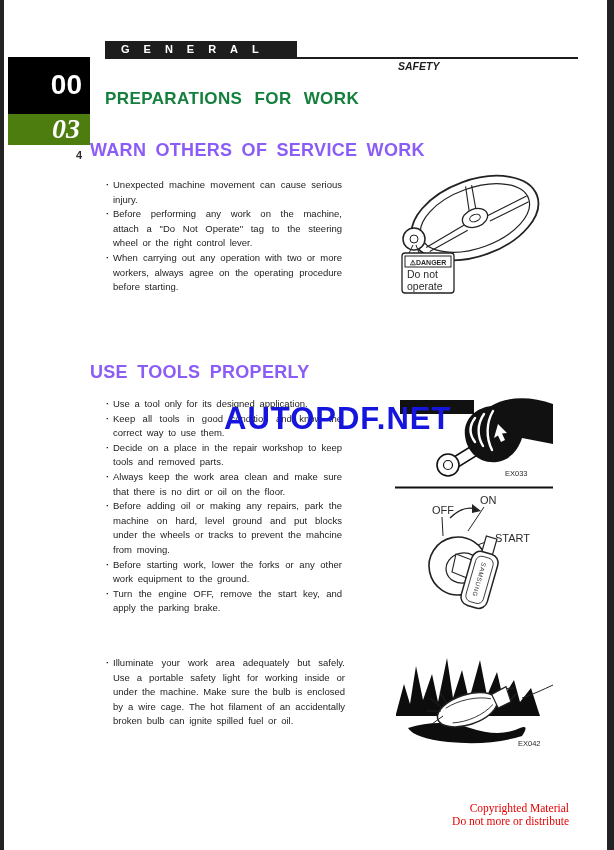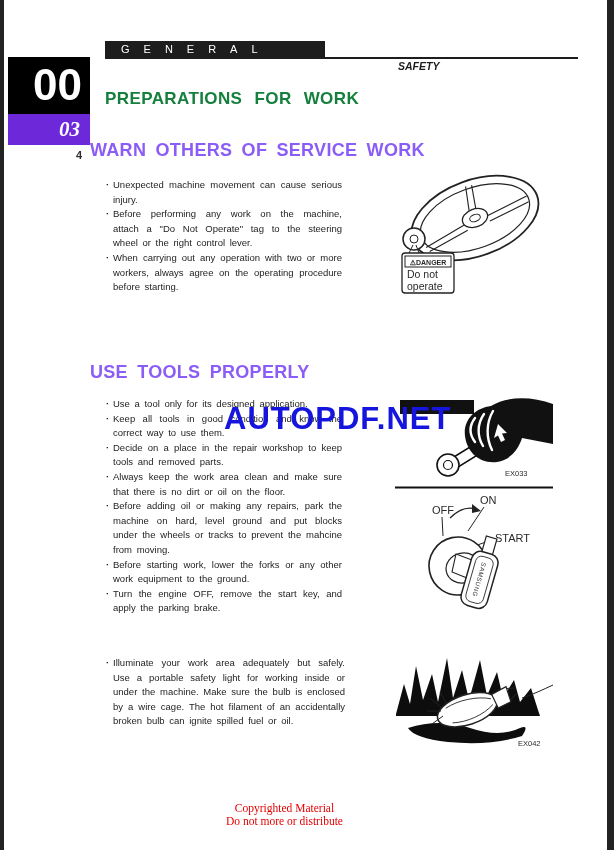--- a/index.html
+++ b/index.html
@@ -6,41 +6,41 @@
   .page {
     position:relative; width:614px; height:850px; background:#ffffff;
     font-family:"Liberation Sans", sans-serif; color:#1c1c1c; overflow:hidden;
   }
   .edge { position:absolute; top:0; height:850px; background:#232323; }
   .edge-left  { left:0; width:4px; }
   .edge-right { left:607px; width:7px; }
 
   
   .general-bar {
-    position:absolute; left:105px; top:41px; width:220px; height:17px;
-    background:#1d1d1d; color:#fff; font-size:11px; font-weight:normal;
+    position:absolute; left:105px; top:41px; width:192px; height:17px;
+    background:#1d1d1d; color:#fff; font-size:11px; font-weight:bold;
     letter-spacing:14px; line-height:17px; padding-left:16px; box-sizing:border-box;
     white-space:nowrap; overflow:hidden;
   }
   .header-rule { position:absolute; left:105px; top:57px; width:473px; height:2px; background:#1d1d1d; }
   .safety-label {
     position:absolute; left:398px; top:60px; width:180px; text-align:left;
     font-style:italic; font-weight:bold; font-size:10.5px; color:#1d1d1d;
   }
 
   
   .chapter-box {
     position:absolute; left:8px; top:57px; width:82px; height:57px; background:#000;
-    color:#fff; font-size:44px; font-weight:bold; line-height:56px;
+    color:#fff; font-size:28px; font-weight:bold; line-height:56px;
     text-align:right; padding-right:8px; box-sizing:border-box;
   }
   .section-box {
-    position:absolute; left:8px; top:114px; width:82px; height:31px; background:#6d28d9;
+    position:absolute; left:8px; top:114px; width:82px; height:31px; background:#4d7c0f;
     color:#fff; font-family:"Liberation Serif", serif; font-style:italic; font-weight:bold;
-    font-size:21px; line-height:30px; text-align:right; padding-right:10px; box-sizing:border-box;padding-left:9px;
+    font-size:28px; line-height:30px; text-align:right; padding-right:10px; box-sizing:border-box;padding-left:9px;
   }
   .page-number {
     position:absolute; left:8px; top:149px; width:74px; text-align:right;
     font-size:11px; font-weight:bold; color:#2e2e2e;
   }
 
   .title {
     position:absolute; left:105px; top:89px; margin:0;
     font-size:17px; font-weight:bold; color:#15803d; word-spacing:7px; letter-spacing:0.4px;
     white-space:nowrap;
@@ -72,21 +72,21 @@
   .fig-code { fill:#3d4663; font-size:7.5px; }
 
   .watermark {
     position:absolute; left:201px; top:401px; z-index:6;
     font-size:31px; font-weight:bold; letter-spacing:1px; color:#1515dd;
     white-space:nowrap;
     margin-left:23px;
   }
 
   .footer {
-    position:absolute; left:0; top:802px; width:569px; text-align:center;
+    position:absolute; left:0; top:802px; width:569px; text-align:right;
     font-family:"Liberation Serif", serif; font-size:11.5px; line-height:13.2px; color:#e60000;
   }
 </style>
 </head>
 <body>
 
 <div class="page">
 
   <div class="edge edge-left"></div>
   <div class="edge edge-right"></div>

